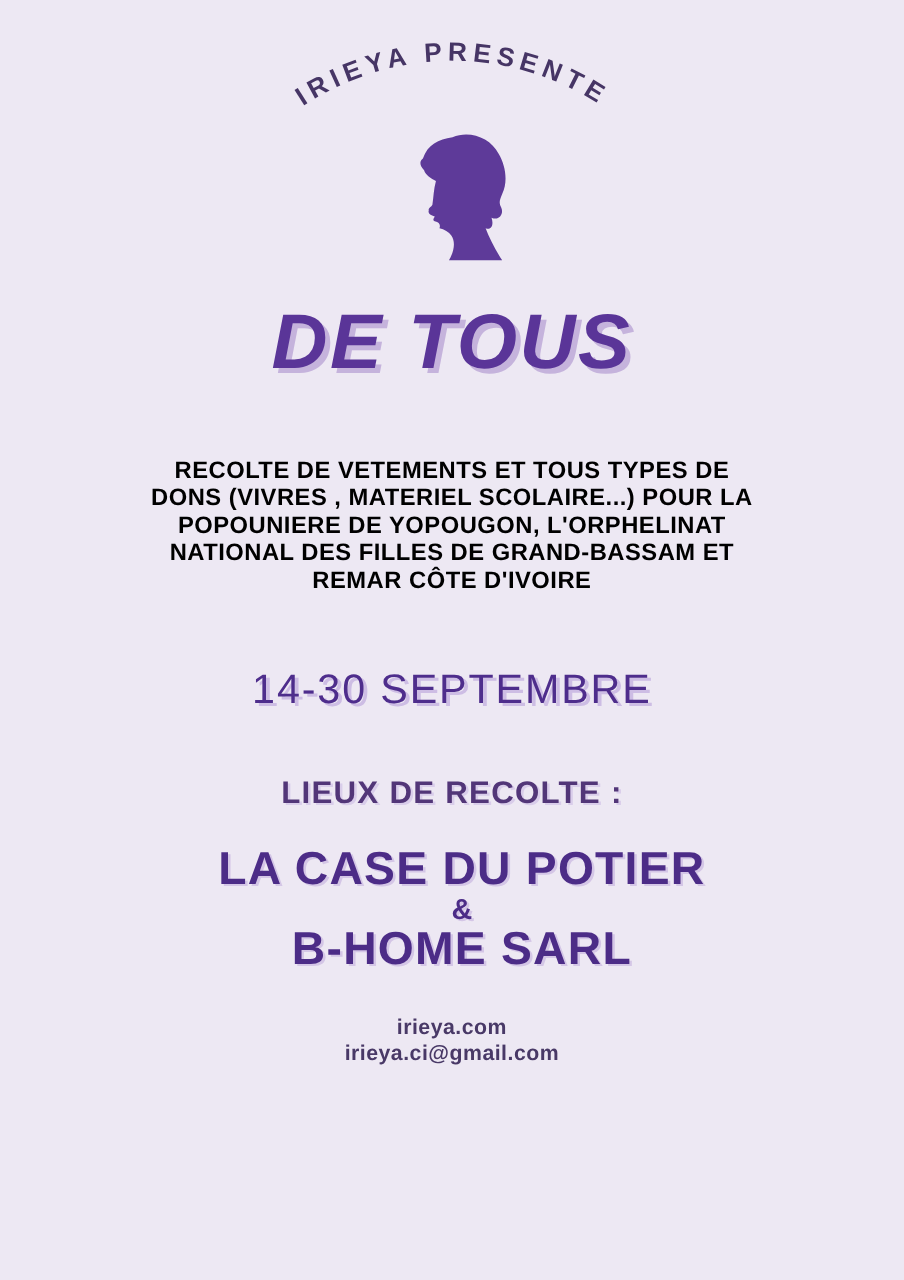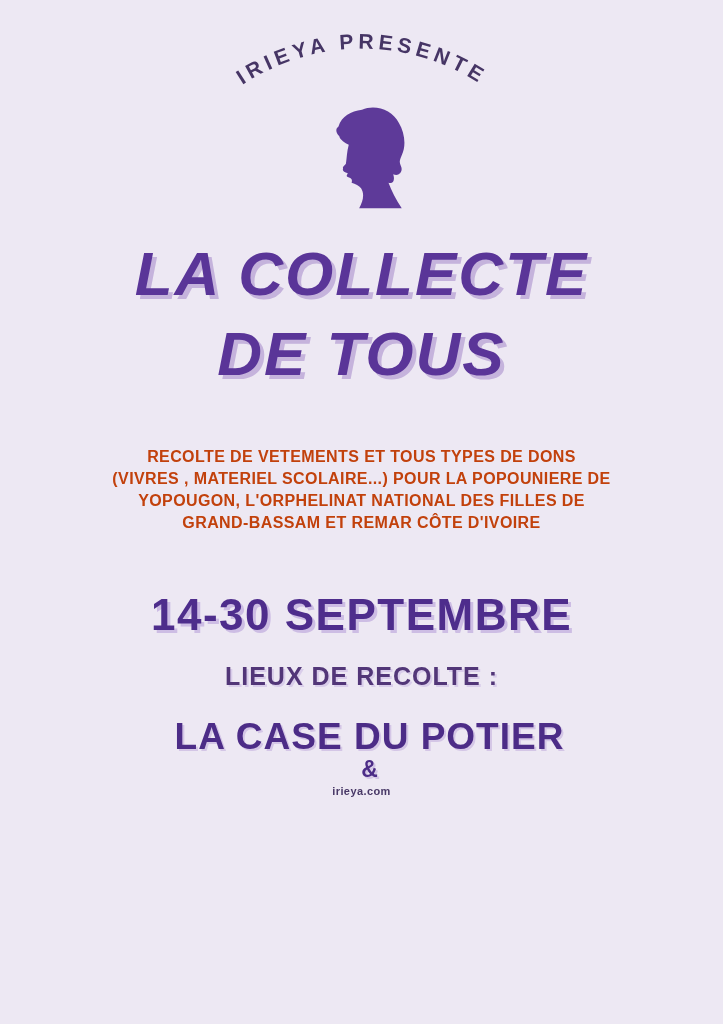--- a/index.html
+++ b/index.html
@@ -33,36 +33,36 @@
     line-height: 80px;
     font-weight: bold;
     font-style: italic;
     letter-spacing: 2px;
     color: #5a3598;
     text-shadow: 4px 4px 0 #c5b3dc;
   }
   .description {
     margin: 52px auto 4px auto;
     width: 500px;
-    font-size: 16px;
+    font-size: 19px;
     line-height: 22px;
     font-weight: bold;
     letter-spacing: 0.4px;
-    color: #c2410c;
+    color: #000000;
   }
   .date-range {
     margin-top: 56px;
-    font-size: 44px;
-    font-weight: bold;
+    font-size: 33px;
+    font-weight: normal;
     letter-spacing: 1.5px;
     color: #4e2d8c;
     text-shadow: 3px 3px 0 #cdbde4;
   }
   .lieux-heading {
-    margin-top: 22px;
+    margin-top: 50px;
     font-size: 25px;
     font-weight: bold;
     letter-spacing: 1px;
     color: #523678;
     text-shadow: 2px 2px 0 #d9cdea;
   }
   .locations {
     margin-top: 26px;
     color: #4c2c87;
     text-shadow: 2px 2px 0 #d4c6e6;
@@ -73,21 +73,22 @@
     line-height: 40px;
     font-weight: bold;
     letter-spacing: 1px;
   }
   .ampersand {
     font-size: 23px;
     line-height: 24px;
     font-weight: bold;
   }
   .footer {
-    font-size: 11px;
+    margin-top: 32px;
+    font-size: 17px;
     line-height: 21px;
     font-weight: bold;
     letter-spacing: 0.4px;
     color: #493967;
   }
 </style>
 </head>
 <body>
 
 <div class="poster">
@@ -122,32 +123,33 @@
         C 34 64, 37 63, 38 61
         C 39 55, 39 48, 41 41
         C 37 39, 32 36, 31 32
         C 27 28, 27 24, 30 22
         C 34 10, 43 6, 55 4
         Z"></path>
     </svg>
   </div>
 
   <div class="title">
-    <div>LA COLLECTE</div>
     <div>DE TOUS</div>
   </div>
 
   <div class="description">RECOLTE DE VETEMENTS ET TOUS TYPES DE DONS (VIVRES , MATERIEL SCOLAIRE...) POUR LA POPOUNIERE DE YOPOUGON, L'ORPHELINAT NATIONAL DES FILLES DE GRAND-BASSAM ET REMAR CÔTE D'IVOIRE</div>
 
   <div class="date-range">14-30 SEPTEMBRE</div>
 
   <div class="lieux-heading">LIEUX DE RECOLTE :</div>
 
   <div class="locations">
     <div class="location-name">LA CASE DU POTIER</div>
     <div class="ampersand">&amp;</div>
+    <div class="location-name">B-HOME SARL</div>
   </div>
 
   <div class="footer">
     <div>irieya.com</div>
+    <div>irieya.ci@gmail.com</div>
   </div>
 
 </div>
 
 </body></html>

